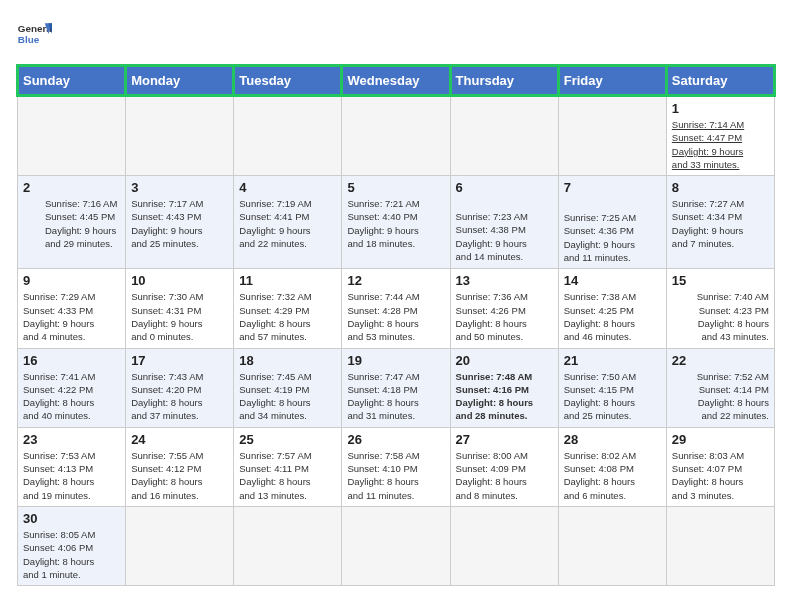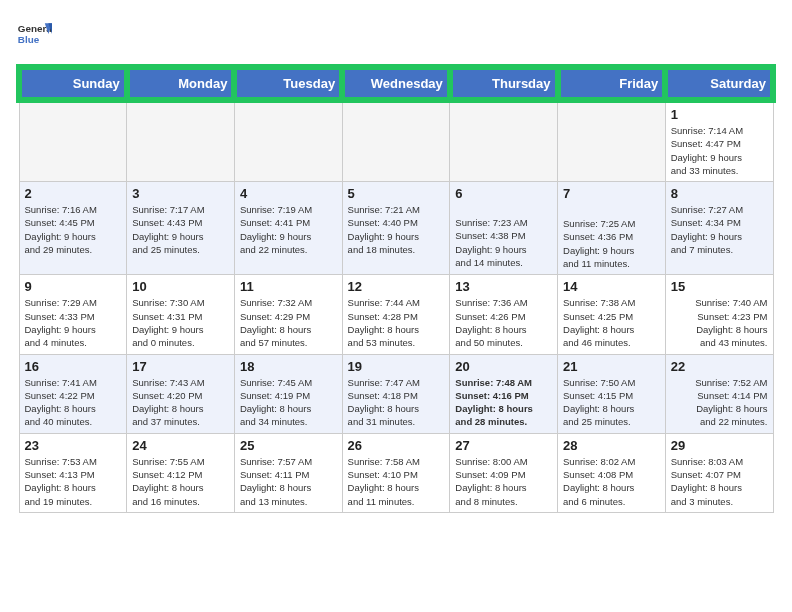--- a/index.html
+++ b/index.html
@@ -42,22 +42,22 @@
       width: 100%;
       border-collapse: collapse;
       border: 1px solid #ccc;
     }
     .calendar th {
       background: #4472c4;
       color: #fff;
       font-size: 13px;
       font-weight: bold;
       padding: 6px 4px;
-      text-align: right;
-      border: 6px solid #22c55e;
+      text-align: left;
+      border: 3px solid #22c55e;
     }
     .calendar td {
       vertical-align: top;
       border: 1px solid #ccc;
       padding: 4px 5px;
       width: calc(100% / 7);
       min-height: 80px;
       background: #fff;
       font-size: 10px;
       color: #333;
@@ -121,30 +121,30 @@
   <tbody id="calendar-body">
   <tr>
         <td class="empty"></td>
         <td class="empty"></td>
         <td class="empty"></td>
         <td class="empty"></td>
         <td class="empty"></td>
         <td class="empty"></td>
         <td>
           <div class="day-number">1</div>
-          <div class="day-info" style="white-space: pre-line;">Sunrise: 7:14 AM
+          <div class="day-info" style="white-space: pre-line; text-decoration: underline;">Sunrise: 7:14 AM
 Sunset: 4:47 PM
 Daylight: 9 hours
 and 33 minutes.</div>
         </td>
       </tr>
       <tr>
         <td>
           <div class="day-number">2</div>
-          <div class="day-info" style="white-space: pre-line;">Sunrise: 7:16 AM
+          <div class="day-info" style="white-space: pre-line; margin-left: 22px;">Sunrise: 7:16 AM
 Sunset: 4:45 PM
 Daylight: 9 hours
 and 29 minutes.</div>
         </td>
         <td>
           <div class="day-number">3</div>
           <div class="day-info" style="white-space: pre-line;">Sunrise: 7:17 AM
 Sunset: 4:43 PM
 Daylight: 9 hours
 and 25 minutes.</div>
@@ -330,15 +330,30 @@
 Daylight: 8 hours
 and 6 minutes.</div>
         </td>
         <td>
           <div class="day-number">29</div>
           <div class="day-info" style="white-space: pre-line;">Sunrise: 8:03 AM
 Sunset: 4:07 PM
 Daylight: 8 hours
 and 3 minutes.</div>
         </td>
+      </tr>
+      <tr>
+        <td>
+          <div class="day-number">30</div>
+          <div class="day-info" style="white-space: pre-line;">Sunrise: 8:05 AM
+Sunset: 4:06 PM
+Daylight: 8 hours
+and 1 minute.</div>
+        </td>
+        <td class="empty"></td>
+        <td class="empty"></td>
+        <td class="empty"></td>
+        <td class="empty"></td>
+        <td class="empty"></td>
+        <td class="empty"></td>
       </tr>
     </tbody>
 </table>
 
 </body></html>

